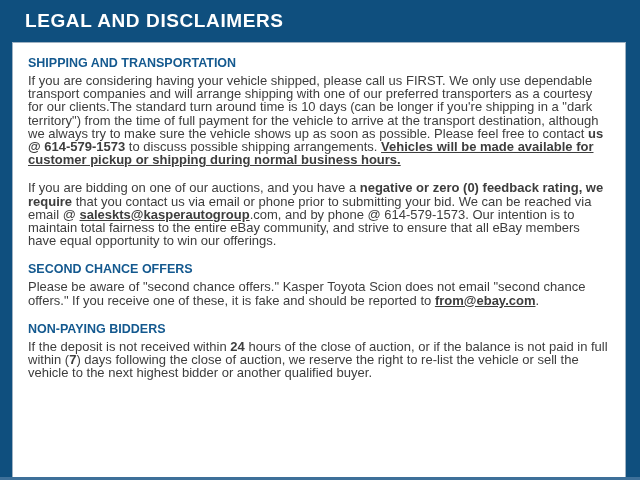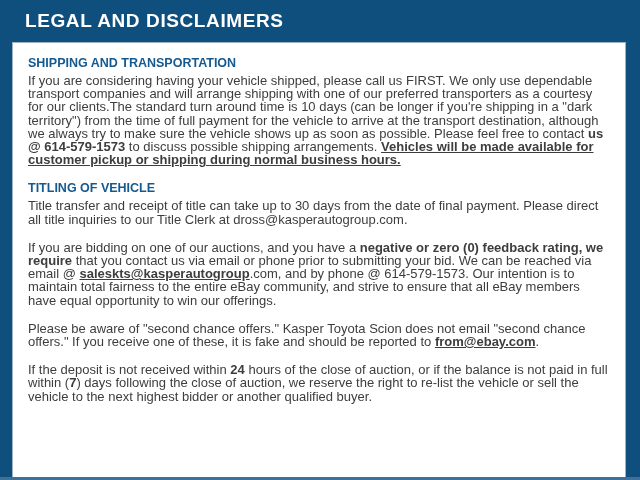--- a/index.html
+++ b/index.html
@@ -58,28 +58,26 @@
   <h1 class="page-title">LEGAL AND DISCLAIMERS</h1>
 </div>
 
 <div class="panel">
   <div id="sections">
       <div class="section">
         <h2 class="section-heading">SHIPPING AND TRANSPORTATION</h2>
         <p class="section-paragraph"><span class="">If you are considering having your vehicle shipped, please call us FIRST. We only use dependable transport companies and will arrange shipping with one of our preferred transporters as a courtesy for our clients.The standard turn around time is 10 days (can be longer if you're shipping  in a "dark territory") from the time of full payment for the vehicle to arrive at the transport destination, although we always try to make sure the vehicle shows up as soon as possible. Please feel free to contact </span><span class="run-bold ">us @ 614-579-1573</span><span class=""> to discuss possible shipping arrangements. </span><span class="run-bold run-underline ">Vehicles will be made available for customer pickup or shipping during normal business hours.</span></p>
       </div>
       <div class="section">
-        <h2 class="section-heading">TITLING OF VEHICLE</h2>
-        <p class="section-paragraph"><span class="">Title transfer and receipt of title can take up to 30 days from the date of final payment. Please direct all title inquiries to our Title Clerk at dross@kasperautogroup.com.</span></p>
-      </div>
-      <div class="section">
         <p class="section-paragraph"><span class="">If you are bidding on one of our auctions, and you have a </span><span class="run-bold ">negative or zero (0) feedback rating, we require</span><span class=""> that you contact us via email or phone prior to submitting your bid. We can be reached via email @ </span><span class="run-bold run-underline email-link">saleskts@kasperautogroup</span><span class="">.com, and by phone @ 614-579-1573. Our intention is to maintain total fairness to the entire eBay community, and strive to ensure that all eBay members have equal opportunity to win our offerings.</span></p>
       </div>
       <div class="section">
+        <h2 class="section-heading">SECOND CHANCE OFFERS</h2>
         <p class="section-paragraph"><span class="">Please be aware of "second chance offers." Kasper Toyota Scion does not email "second chance offers." If you receive one of these, it is fake and should be reported to </span><span class="run-bold run-underline email-link">from@ebay.com</span><span class="">.</span></p>
       </div>
       <div class="section">
+        <h2 class="section-heading">NON-PAYING BIDDERS</h2>
         <p class="section-paragraph"><span class="">If the deposit is not received within </span><span class="run-bold ">24</span><span class=""> hours of the close of auction, or if the balance is not paid in full within (</span><span class="run-bold ">7</span><span class="">) days following the close of auction, we reserve the right to re-list the vehicle or sell the vehicle to the next highest bidder or another qualified buyer.</span></p>
       </div>
     </div>
 </div>
 
 <div class="bottom-strip"></div>
 
 </body></html>

